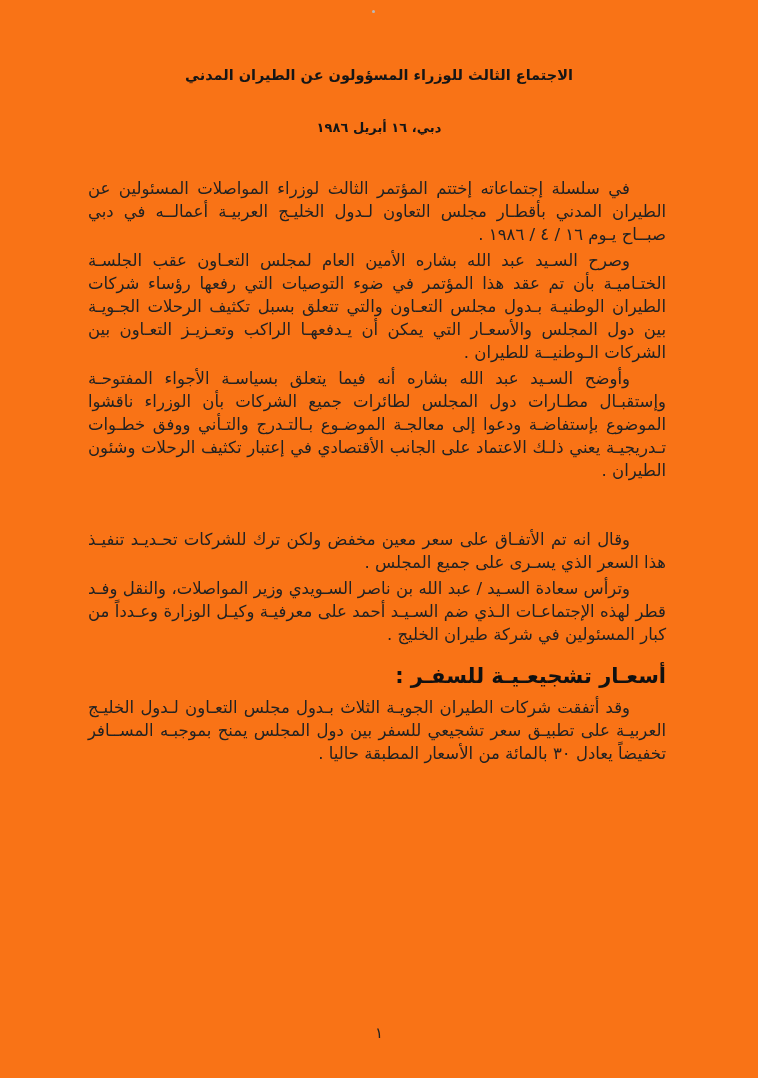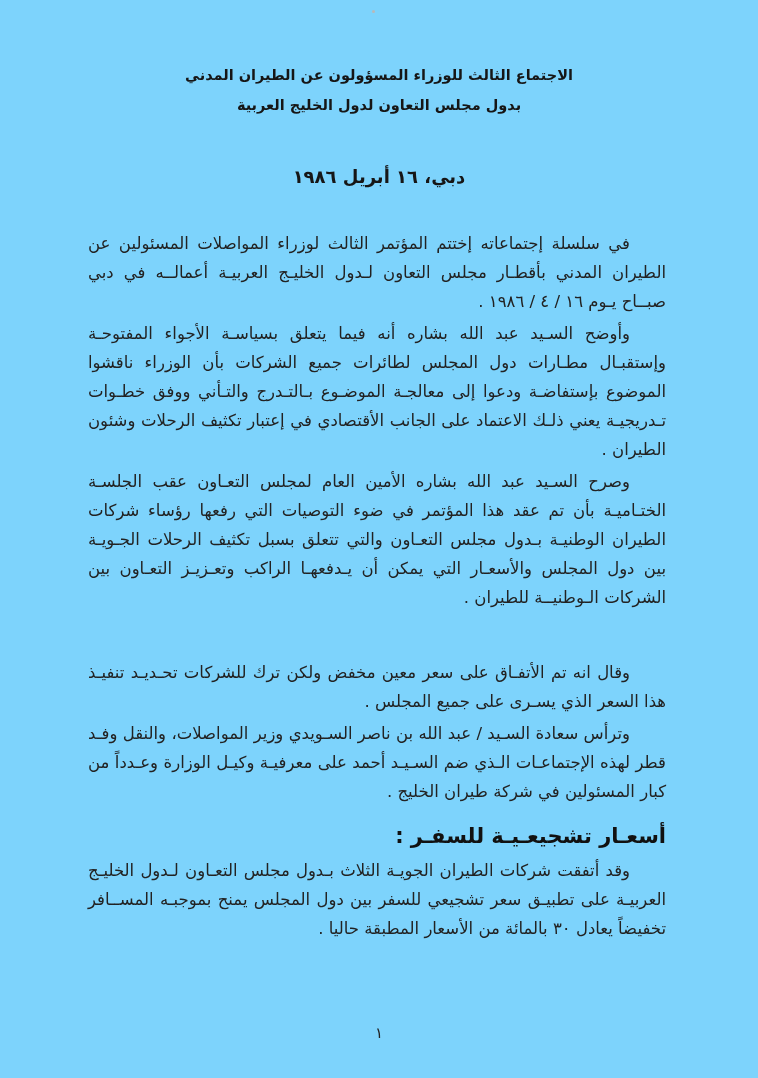--- a/index.html
+++ b/index.html
@@ -4,47 +4,47 @@
 <style>
   html, body {
     margin: 0;
     padding: 0;
     background: #ffffff;
   }
   .page {
     position: relative;
     width: 758px;
     height: 1078px;
-    background: #7dd3fc;
+    background: #f97316;
     font-family: "DejaVu Sans", sans-serif;
     color: #1c1c1c;
     direction: rtl;
     overflow: hidden;
   }
   .header {
     padding-top: 60px;
     text-align: center;
   }
   .title-line {
     font-size: 14.5px;
     font-weight: bold;
     line-height: 30px;
     color: #161616;
   }
   .date-line {
-    margin-top: 46px;
-    font-size: 18px;
+    margin-top: 30px;
+    font-size: 13px;
     font-weight: bold;
     color: #161616;
   }
   .body-text {
     margin: 42px 92px 0 88px;
     text-align: justify;
     font-size: 16.5px;
-    line-height: 29px;
+    line-height: 23px;
     color: #222222;
   }
   .body-text p {
     margin: 0 0 3px 0;
     text-indent: 36px;
   }
   .body-text p.gap-before {
     margin-top: 46px;
   }
   .body-text p.small-gap-before {
@@ -77,28 +77,27 @@
 </style>
 </head>
 <body>
 
 <div class="page">
 
   <span class="scan-dot"></span>
 
   <div class="header">
     <div class="title-line">الاجتماع الثالث للوزراء المسؤولون عن الطيران المدني</div>
-    <div class="title-line">بدول مجلس التعاون لدول الخليج العربية</div>
     <div class="date-line">دبي، ١٦ أبريل ١٩٨٦</div>
   </div>
 
   <div class="body-text">
     <p>في سلسلة إجتماعاته إختتم المؤتمر الثالث لوزراء المواصلات المسئولين عن الطيران المدني بأقطـار مجلس التعاون لـدول الخليـج العربيـة أعمالــه في دبي صبــاح يـوم ١٦ / ٤ / ١٩٨٦ .</p>
+    <p>وصرح السـيد عبد الله بشاره الأمين العام لمجلس التعـاون عقب الجلسـة الختـاميـة بأن تم عقد هذا المؤتمر في ضوء التوصيات التي رفعها رؤساء شركات الطيران الوطنيـة بـدول مجلس التعـاون والتي تتعلق بسبل تكثيف الرحلات الجـويـة بين دول المجلس والأسعـار التي يمكن أن يـدفعهـا الراكب وتعـزيـز التعـاون بين الشركات الـوطنيــة للطيران .</p>
     <p>وأوضح السـيد عبد الله بشاره أنه فيما يتعلق بسياسـة الأجواء المفتوحـة وإستقبـال مطـارات دول المجلس لطائرات جميع الشركات بأن الوزراء ناقشوا الموضوع بإستفاضـة ودعوا إلى معالجـة الموضـوع بـالتـدرج والتـأني ووفق خطـوات تـدريجيـة يعني ذلـك الاعتماد على الجانب الأقتصادي في إعتبار تكثيف الرحلات وشئون الطيران .</p>
-    <p>وصرح السـيد عبد الله بشاره الأمين العام لمجلس التعـاون عقب الجلسـة الختـاميـة بأن تم عقد هذا المؤتمر في ضوء التوصيات التي رفعها رؤساء شركات الطيران الوطنيـة بـدول مجلس التعـاون والتي تتعلق بسبل تكثيف الرحلات الجـويـة بين دول المجلس والأسعـار التي يمكن أن يـدفعهـا الراكب وتعـزيـز التعـاون بين الشركات الـوطنيــة للطيران .</p>
     <p class="gap-before">وقال انه تم الأتفـاق على سعر معين مخفض ولكن ترك للشركات تحـديـد تنفيـذ هذا السعر الذي يسـرى على جميع المجلس .</p>
     <p class="small-gap-before">وترأس سعادة السـيد / عبد الله بن ناصر السـويدي وزير المواصلات، والنقل وفـد قطر لهذه الإجتماعـات الـذي ضم السـيـد أحمد على معرفيـة وكيـل الوزارة وعـدداً من كبار المسئولين في شركة طيران الخليج .</p>
   </div>
 
   <div class="section-heading">أسعـار تشجيعـيـة للسفـر :</div>
 
   <div class="body-text" style="margin-top:8px;">
     <p>وقد أتفقت شركات الطيران الجويـة الثلاث بـدول مجلس التعـاون لـدول الخليـج العربيـة على تطبيـق سعر تشجيعي للسفر بين دول المجلس يمنح بموجبـه المســافر تخفيضاً يعادل ٣٠ بالمائة من الأسعار المطبقة حاليا .</p>
   </div>
 

